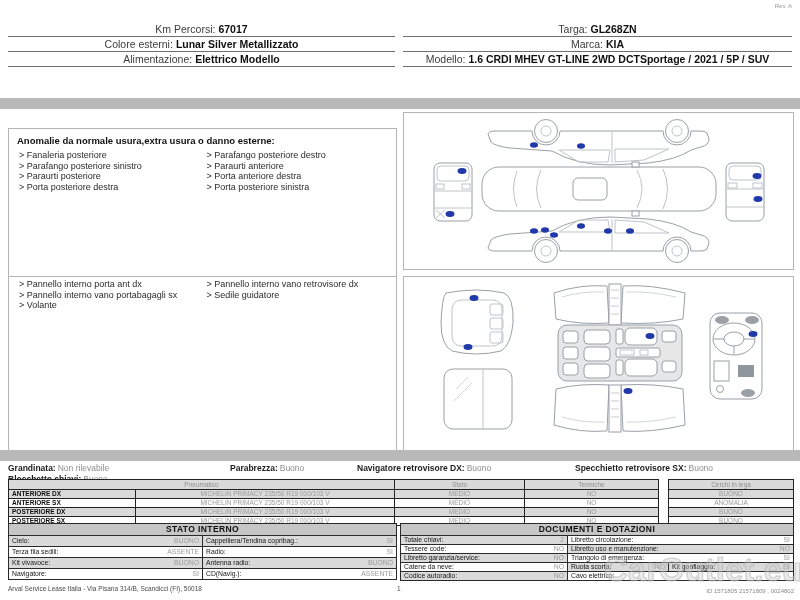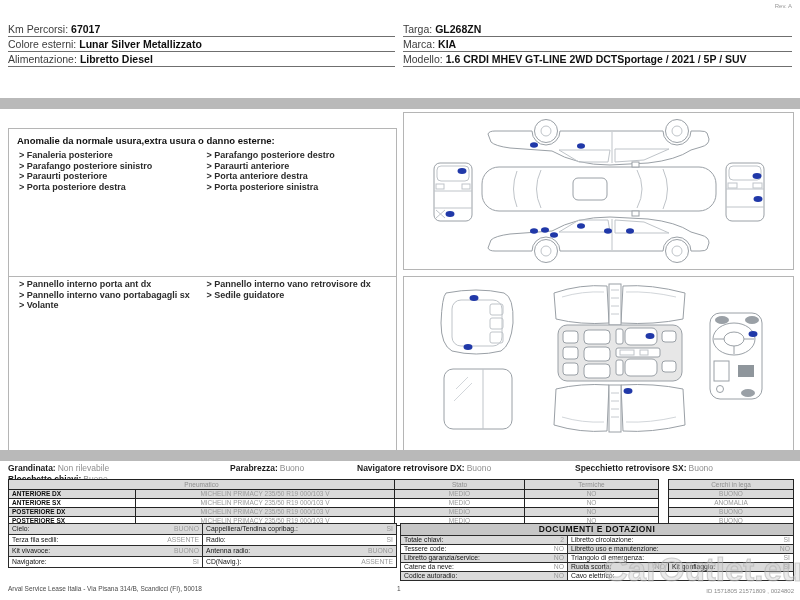--- a/index.html
+++ b/index.html
@@ -1,36 +1,36 @@
 <!DOCTYPE html>
 <html><head>
 <meta charset="utf-8">
 <style>
   html,body{margin:0;padding:0;background:#fff;}
   .page{position:relative;width:800px;height:600px;background:#fff;overflow:hidden;
         font-family:"Liberation Sans","DejaVu Sans",sans-serif;color:#222;}
   .title{position:absolute;left:8px;top:4px;font-size:15px;font-weight:bold;
          color:#2e7163;letter-spacing:1px;}
   .rev{position:absolute;right:8px;top:3px;font-size:6px;color:#999;}
-  .hdr{position:absolute;top:22px;}
+  .hdr{position:absolute;top:22px;text-align:center;}
   .hdr-left{left:8px;width:387px;}
   .hdr-right{left:403px;width:389px;}
   .hdr-row{border-bottom:1px solid #6f6f6f;padding:2px 0 1px;font-size:10.5px;line-height:11px;min-height:10px;}
   .lbl{color:#3c3c3c;margin-right:3px;}
   .val{font-weight:bold;color:#0f0f0f;}
   .band{position:absolute;left:0;width:800px;background:#b9b9b9;}
   .b1{top:98px;height:11px;}
   .b2{top:450px;height:11px;}
   .box{position:absolute;border:1px solid #b5b5b5;background:#fff;}
   .ext-text{left:8px;top:128px;width:387px;height:156px;}
   .ext-diag{left:403px;top:112px;width:389px;height:156px;}
   .int-text{left:8px;top:276px;width:387px;height:176px;}
   .int-diag{left:403px;top:276px;width:389px;height:176px;}
   .box-title{padding:6px 8px 2px;font-size:9.5px;font-weight:bold;color:#101010;}
-  .cols{display:flex;padding:2px 6px;font-weight:bold;}
+  .cols{display:flex;padding:2px 6px;}
   .col{width:50%;padding:0 4px;}
   .li{font-size:9px;line-height:10.5px;color:#2b2b2b;}
   .li::before{content:"> ";}
   .cond{position:absolute;font-size:8.5px;line-height:10px;white-space:nowrap;}
   .cl2{font-weight:bold;color:#1c1c1c;margin-right:2px;}
   .cv2{color:#8e8e8e;}
   .tires{position:absolute;left:8px;top:479px;width:649px;display:grid;
          grid-template-columns:127px 259px 130px 133px;border:1px solid #222;}
   .cerchi{position:absolute;left:668px;top:479px;width:124px;display:grid;
           grid-template-columns:1fr;border:1px solid #222;}
@@ -75,21 +75,21 @@
 </head>
 <body>
 
 <div class="page">
 
   <div class="rev">Rev. A</div>
 
   <div class="hdr hdr-left">
     <div class="hdr-row"><span class="lbl">Km Percorsi:</span><span class="val">67017</span></div>
     <div class="hdr-row"><span class="lbl">Colore esterni:</span><span class="val">Lunar Silver Metallizzato</span></div>
-    <div class="hdr-row"><span class="lbl">Alimentazione:</span><span class="val">Libretto Diesel</span></div>
+    <div class="hdr-row"><span class="lbl">Alimentazione:</span><span class="val">Elettrico Modello</span></div>
   </div>
 
   <div class="hdr hdr-right">
     <div class="hdr-row"><span class="lbl">Targa:</span><span class="val">GL268ZN</span></div>
     <div class="hdr-row"><span class="lbl">Marca:</span><span class="val">KIA</span></div>
     <div class="hdr-row"><span class="lbl">Modello:</span><span class="val">1.6 CRDI MHEV GT-LINE 2WD DCTSportage / 2021 / 5P / SUV</span></div>
   </div>
 
   <div class="band b1"></div>
 
@@ -294,20 +294,21 @@
 
   <div class="cerchi">
     <div class="th lastcol">Cerchi in lega</div>
     <div class="td c g lastcol">BUONO</div>
     <div class="td c lastcol">ANOMALIA</div>
     <div class="td c g lastcol">BUONO</div>
     <div class="td c lastcol lastrow">BUONO</div>
   </div>
 
   <div class="btable sitbl">
+    <div class="hd">STATO INTERNO</div>
     <div class="trow">
       <div class="cell g">
           <span class="cl">Cielo:</span>
           <span class="cv">BUONO</span>
         </div>
       <div class="cell g lastcell">
           <span class="cl">Cappelliera/Tendina copribag.:</span>
           <span class="cv">SI</span>
         </div>
     </div>

